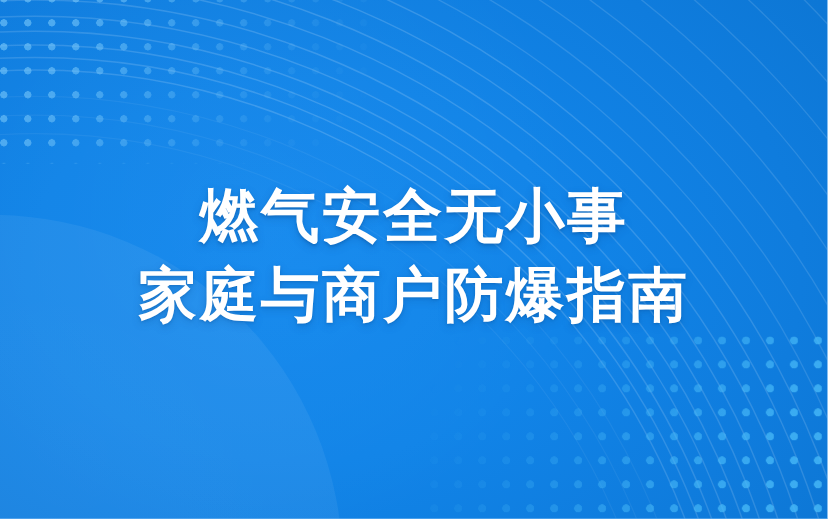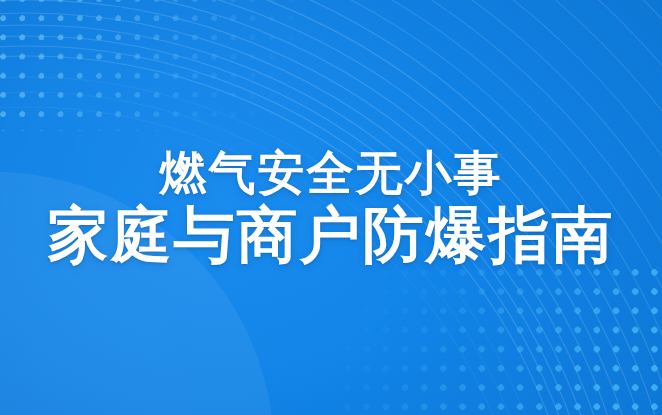--- a/index.html
+++ b/index.html
@@ -120,21 +120,21 @@
     font-weight: 700;
     font-size: 47px;
     line-height: 63px;
     letter-spacing: 2px;
     white-space: nowrap;
     text-shadow:
        0 1px 2px rgba(10,70,135,0.30),
        0 2px 7px rgba(10,70,135,0.22);
   }
   .headline-line.second {
-    font-size: 61px;
+    font-size: 47px;
     letter-spacing: 2px;
   }
 </style>
 </head>
 <body>
 
 <div class="banner">
 
   <div class="bg-base"></div>
 

